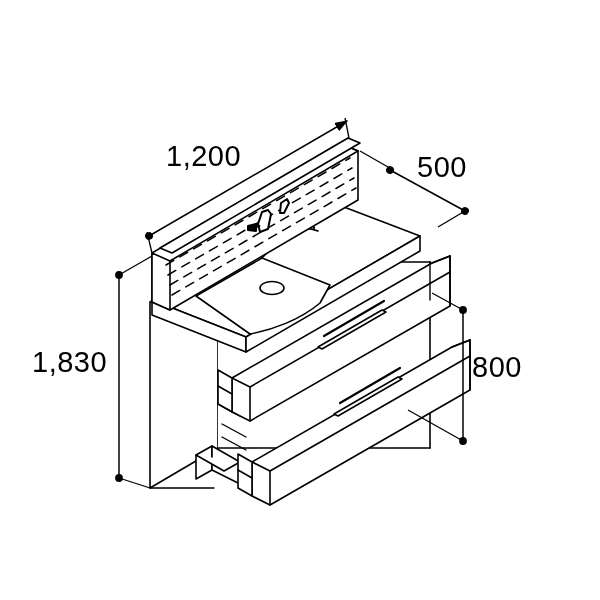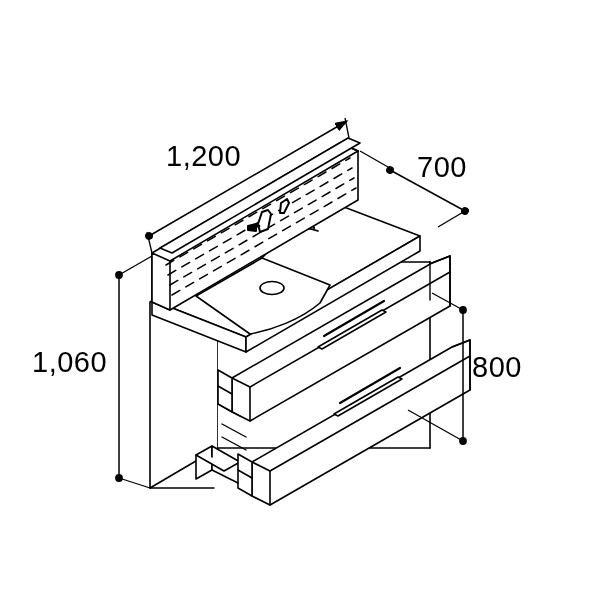--- a/index.html
+++ b/index.html
@@ -235,20 +235,20 @@
         <path d="M463,310 L463,441" marker-start="url(#dot)" marker-end="url(#dot)"></path>
         <path d="M463,310 L432,293" stroke-width="1.3"></path>
         <path d="M463,441 L408,410" stroke-width="1.3"></path>
       </g>
 
     </g>
   </svg>
 
   <div class="dim-label" id="label-width">1,200</div>
 
-  <div class="dim-label" id="label-depth">700</div>
-
-  <div class="dim-label" id="label-total-height">1,060</div>
+  <div class="dim-label" id="label-depth">500</div>
+
+  <div class="dim-label" id="label-total-height">1,830</div>
 
   <div class="dim-label" id="label-cabinet-height">800</div>
 
 
 </div>
 
 </body></html>

